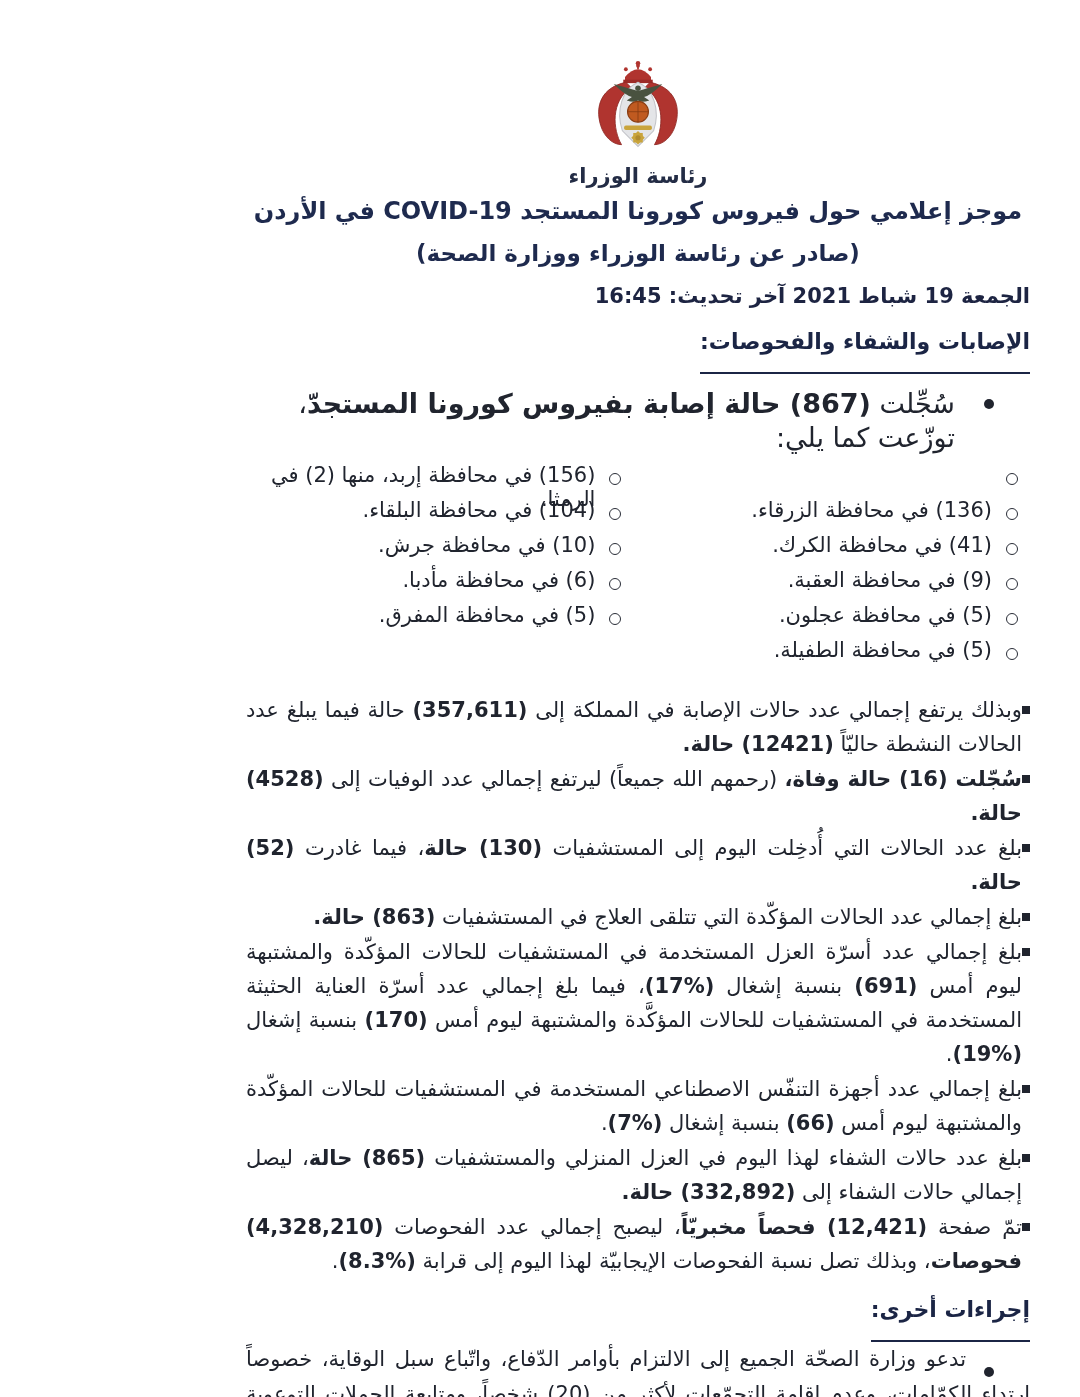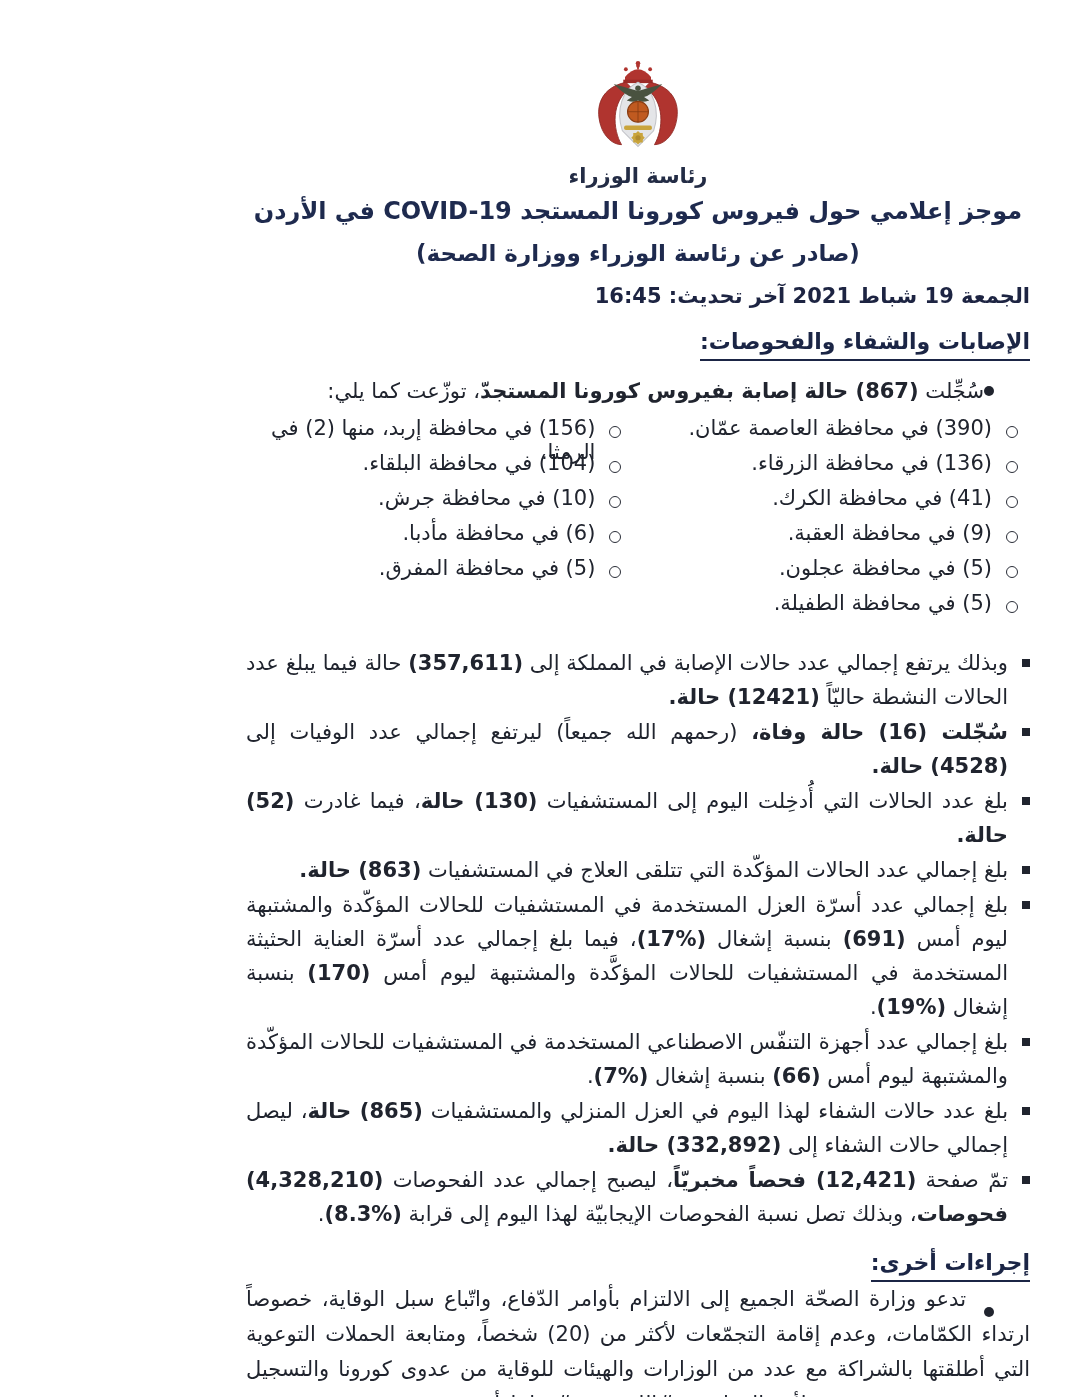--- a/index.html
+++ b/index.html
@@ -33,41 +33,41 @@
   .date-line{
     font-size:21px;font-weight:bold;color:#1d2442;
     text-align:right;margin-top:16px;line-height:28px;
   }
   
   .section-heading{
     margin-top:17px;font-size:22px;font-weight:bold;color:#1b2545;
     line-height:30px;
   }
   .section-heading > span{
-    display:inline-block;border-bottom:2.5px solid currentColor;padding-bottom:2px;
+    display:inline-block;border-bottom:2.5px solid currentColor;padding-bottom:15px;
   }
   
   .bullet-intro{
-    display:flex;gap:0;margin-top:13px;padding-right:36px;
-    font-size:21px;line-height:34px;
+    display:flex;gap:29px;margin-top:13px;padding-right:36px;
+    font-size:27px;line-height:34px;
   }
   .disc{flex:none;width:10px;height:10px;border-radius:50%;background:#20242e;margin-top:12px;}
   .circle{flex:none;width:10px;height:10px;border:1.7px solid #2a2e38;border-radius:50%;margin-top:10px;}
   .square{flex:none;width:8px;height:8px;background:#20242e;margin-top:13px;}
   
   .gov-grid{display:grid;grid-template-columns:46% 54%;margin-top:8px;}
   .gov-row{
     display:flex;gap:14px;align-items:flex-start;
     height:35px;font-size:21px;font-weight:normal;
   }
   .gov-col-right .gov-row{padding-right:12px;}
   .gov-col-left  .gov-row{padding-right:48px;}
   
   .stats{margin-top:20px;}
-  .stat-row{display:flex;gap:14px;font-size:21px;line-height:34px;margin:0 0 1px 0;}
+  .stat-row{display:flex;gap:0;font-size:21px;line-height:34px;margin:0 0 1px 0;}
   .stat-text{flex:1;text-align:justify;}
   
   .bullet-other{position:relative;font-size:21px;line-height:35px;}
   .bullet-other .disc{position:absolute;right:36px;top:13px;}
   .other-text{
     display:block;text-indent:64px;
     text-align:justify;text-align-last:center;
   }
   
   .footer{
@@ -129,21 +129,20 @@
 
   <div class="bullet-intro">
     <span class="disc"></span>
     <span><span>سُجِّلت </span><span class="bseg">(867) حالة إصابة بفيروس كورونا المستجدّ</span><span>، توزّعت كما يلي:</span></span>
   </div>
 
   <div class="gov-grid">
     <div class="gov-col-right">
       <div class="gov-row">
           <span class="circle"></span>
-          <span>(390) في محافظة العاصمة عمّان.</span>
         </div>
       <div class="gov-row">
           <span class="circle"></span>
           <span>(136) في محافظة الزرقاء.</span>
         </div>
       <div class="gov-row">
           <span class="circle"></span>
           <span>(41) في محافظة الكرك.</span>
         </div>
       <div class="gov-row">

